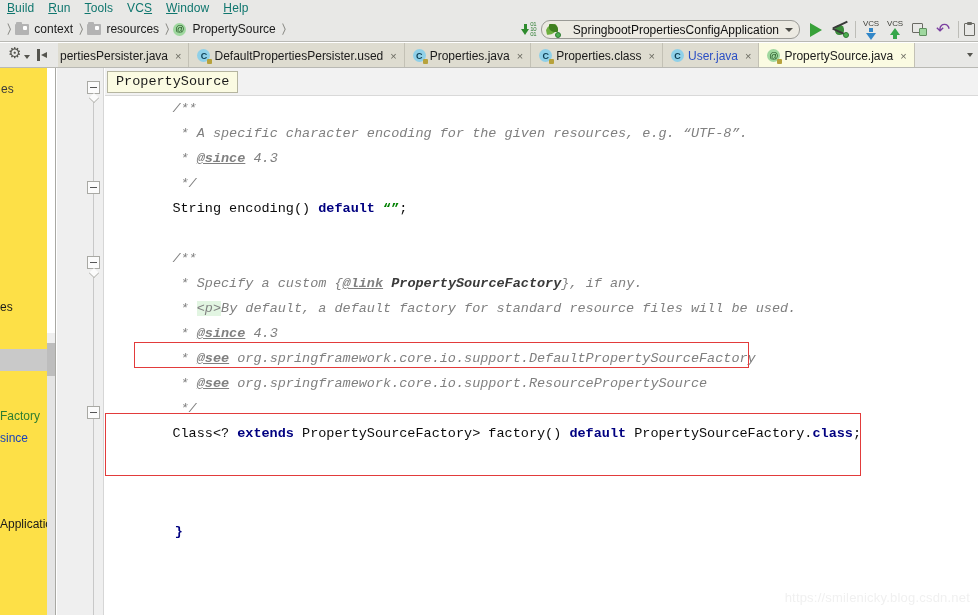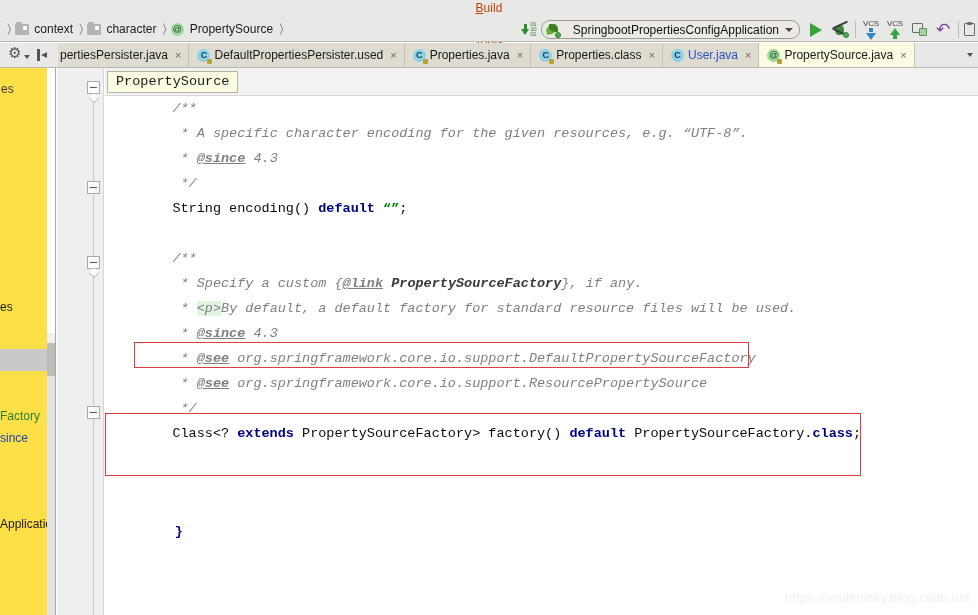--- a/index.html
+++ b/index.html
@@ -14,23 +14,22 @@
     position: relative;
     width: 978px; height: 615px;
     background: #ffffff;
   }
 
   
   .menubar {
     position: absolute; left: 0; top: 0; width: 978px; height: 17px;
     background: #e8e8e6;
     display: flex; align-items: center;
-    font-size: 12px; color: #c2410c;
+    font-size: 12px; color: #0f766e;
     padding-left: 0px;
-    flex-direction: column;
   }
   .menu-item {
     padding: 0 7px; line-height: 17px; white-space: nowrap;
     letter-spacing: 0.1px;
   }
   .menu-item .mn { text-decoration: underline; }
 
   
   .navbar {
     position: absolute; left: 0; top: 17px; width: 978px; height: 25px;
@@ -151,21 +150,21 @@
   .collapse-ico { width: 12px; height: 12px; position: relative; margin-left: 5px;}
   .collapse-ico::before {
     content:""; position:absolute; left:0; top:0; width:3px; height:12px; background:#55554f;
   }
   .collapse-ico::after {
     content:""; position:absolute; left:4px; top:3px; width:0; height:0;
     border-top:3px solid transparent; border-bottom:3px solid transparent;
     border-right:6px solid #55554f;
   }
   .tabs {
-    display: flex; align-items: center; flex: 1; min-width: 0; overflow: hidden;
+    display: flex; align-items: flex-start; flex: 1; min-width: 0; overflow: hidden;
   }
   .tab {
     display: flex; align-items: center; gap: 4px;
     padding: 0 7px 0 8px; height: 25px;
     background: #dedcd0;
     border-right: 1px solid #c3c1b5;
     font-size: 12px; color: #1a1a1a; white-space: nowrap;
     flex: 0 0 auto;
   }
   .tab.active { background: #fbfbe2; }
@@ -292,21 +291,21 @@
   <div class="navbar">
     <div class="crumbs">
       <span class="sep">〉</span>
       <div class="crumb">
         <span class="folder-ico"></span>
         <span class="crumb-label">context</span>
       </div>
       <span class="sep">〉</span>
       <div class="crumb">
         <span class="folder-ico"></span>
-        <span class="crumb-label">character</span>
+        <span class="crumb-label">resources</span>
       </div>
       <span class="sep">〉</span>
       <div class="crumb">
         <span class="at-ico">@</span>
         <span class="crumb-label">PropertySource</span>
       </div>
       <span class="sep">〉</span>
     </div>
 
     <div class="nav-right">

